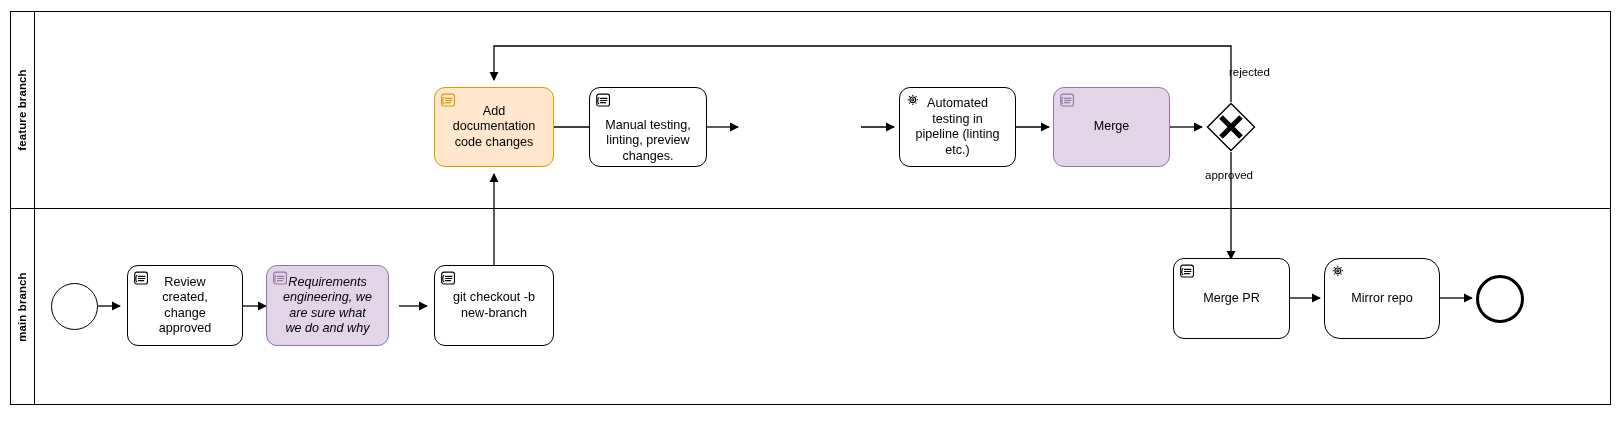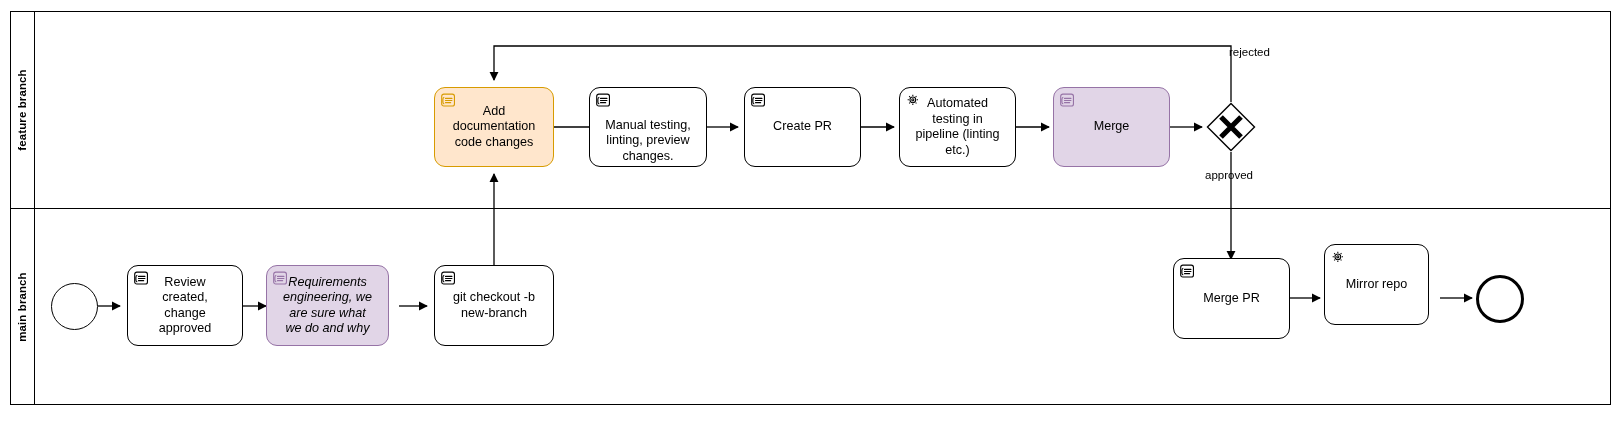--- a/index.html
+++ b/index.html
@@ -203,30 +203,20 @@
     <span class="task-icon">
       <svg viewBox="0 0 20 20" xmlns="http://www.w3.org/2000/svg">
         <rect x="2" y="2.5" width="15" height="14" rx="2.5" ry="2.5" fill="none" stroke="#000000" stroke-width="1.3"></rect>
         <path d="M6.5 7.5 L14 7.5 M6.5 10 L14 10 M6.5 12.5 L12.5 12.5" stroke="#000000" stroke-width="1.4" stroke-linecap="round"></path>
         <path d="M5 6.2 q-1.6 0.6 -1.6 2.4 v3.2 q0 1.8 1.6 2.4" fill="none" stroke="#000000" stroke-width="1.3"></path>
       </svg>
     </span>
     <span class="label">Manual testing, linting, preview changes.</span>
   </div>
 
-  <div class="task" style="left:744px; top:87px; width:117px; height:80px;">
-    <span class="task-icon">
-      <svg viewBox="0 0 20 20" xmlns="http://www.w3.org/2000/svg">
-        <rect x="2" y="2.5" width="15" height="14" rx="2.5" ry="2.5" fill="none" stroke="#000000" stroke-width="1.3"></rect>
-        <path d="M6.5 7.5 L14 7.5 M6.5 10 L14 10 M6.5 12.5 L12.5 12.5" stroke="#000000" stroke-width="1.4" stroke-linecap="round"></path>
-        <path d="M5 6.2 q-1.6 0.6 -1.6 2.4 v3.2 q0 1.8 1.6 2.4" fill="none" stroke="#000000" stroke-width="1.3"></path>
-      </svg>
-    </span>
-    <span class="label">Create PR</span>
-  </div>
 
   <div class="task" style="left:899px; top:87px; width:117px; height:80px;">
     <span class="task-icon">
       <svg viewBox="0 0 20 20" xmlns="http://www.w3.org/2000/svg">
         <g fill="none" stroke="#000000" stroke-width="1.25">
           <circle cx="9.2" cy="9.2" r="3.4"></circle>
           <circle cx="9.2" cy="9.2" r="1.25"></circle>
           <path d="M9.2 3.1 L9.2 4.6 M9.2 13.8 L9.2 15.3
                    M3.1 9.2 L4.6 9.2 M13.8 9.2 L15.3 9.2
                    M4.9 4.9 L5.9 5.9 M12.5 12.5 L13.5 13.5
@@ -248,21 +238,21 @@
     <span class="label">Merge</span>
   </div>
 
   <div class="gateway" style="left:1206px; top:102px;">
     <svg viewBox="0 0 50 50" xmlns="http://www.w3.org/2000/svg">
       <polygon points="25,1.5 48.5,25 25,48.5 1.5,25" fill="#ffffff" stroke="#000000" stroke-width="1.4"></polygon>
       <path d="M15 15 L35 35 M35 15 L15 35" stroke="#000000" stroke-width="5.2" stroke-linecap="butt"></path>
     </svg>
   </div>
 
-  <div class="flow-label" style="left:1207px; top:46px;padding-left:22px;">
+  <div class="flow-label" style="left:1207px; top:66px;padding-left:22px;">
     <span>rejected</span>
   </div>
   <div class="flow-label" style="left:1205px; top:169px;">
     <span>approved</span>
   </div>
 
   <div class="event start" style="left:51px; top:283px; width:47px; height:47px;"></div>
 
   <div class="task" style="left:127px; top:265px; width:116px; height:81px;">
     <span class="task-icon">
@@ -301,21 +291,21 @@
     <span class="task-icon">
       <svg viewBox="0 0 20 20" xmlns="http://www.w3.org/2000/svg">
         <rect x="2" y="2.5" width="15" height="14" rx="2.5" ry="2.5" fill="none" stroke="#000000" stroke-width="1.3"></rect>
         <path d="M6.5 7.5 L14 7.5 M6.5 10 L14 10 M6.5 12.5 L12.5 12.5" stroke="#000000" stroke-width="1.4" stroke-linecap="round"></path>
         <path d="M5 6.2 q-1.6 0.6 -1.6 2.4 v3.2 q0 1.8 1.6 2.4" fill="none" stroke="#000000" stroke-width="1.3"></path>
       </svg>
     </span>
     <span class="label">Merge PR</span>
   </div>
 
-  <div class="task" style="left:1324px; top:244px; width:105px; height:81px;">
+  <div class="task" style="left:1324px; top:258px; width:116px; height:81px;border-radius:16px;">
     <span class="task-icon">
       <svg viewBox="0 0 20 20" xmlns="http://www.w3.org/2000/svg">
         <g fill="none" stroke="#000000" stroke-width="1.25">
           <circle cx="9.2" cy="9.2" r="3.4"></circle>
           <circle cx="9.2" cy="9.2" r="1.25"></circle>
           <path d="M9.2 3.1 L9.2 4.6 M9.2 13.8 L9.2 15.3
                    M3.1 9.2 L4.6 9.2 M13.8 9.2 L15.3 9.2
                    M4.9 4.9 L5.9 5.9 M12.5 12.5 L13.5 13.5
                    M13.5 4.9 L12.5 5.9 M5.9 12.5 L4.9 13.5"></path>
         </g>

